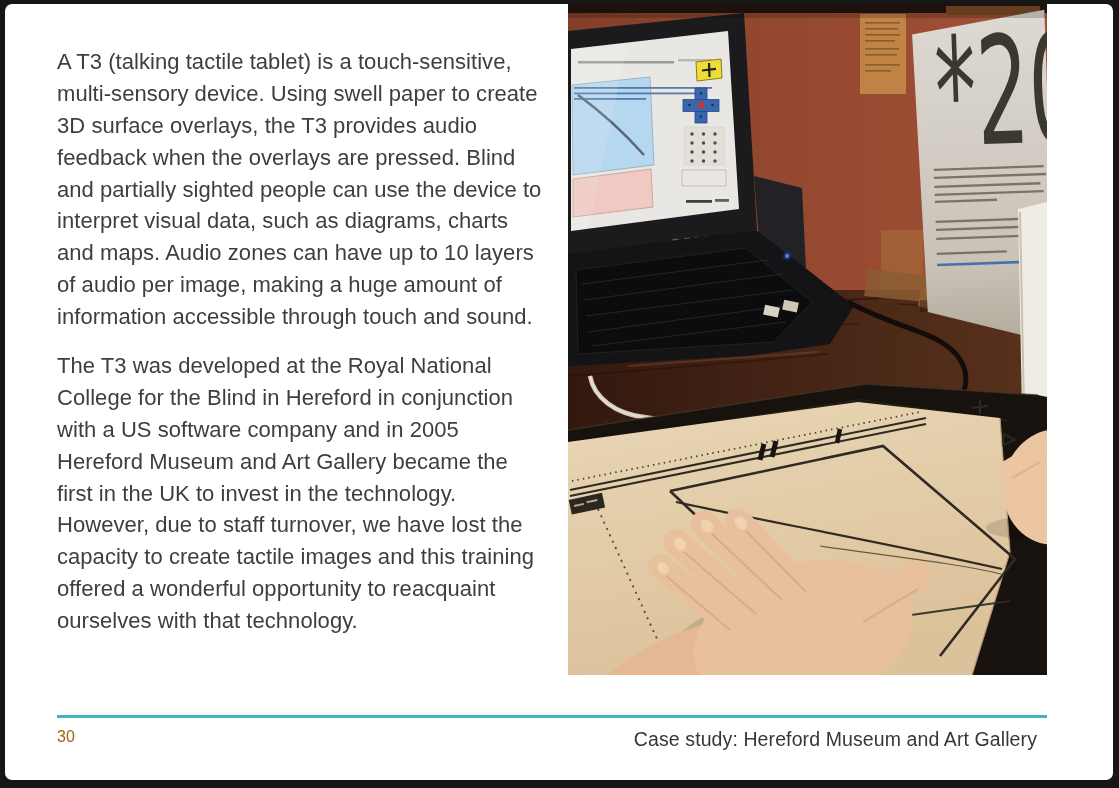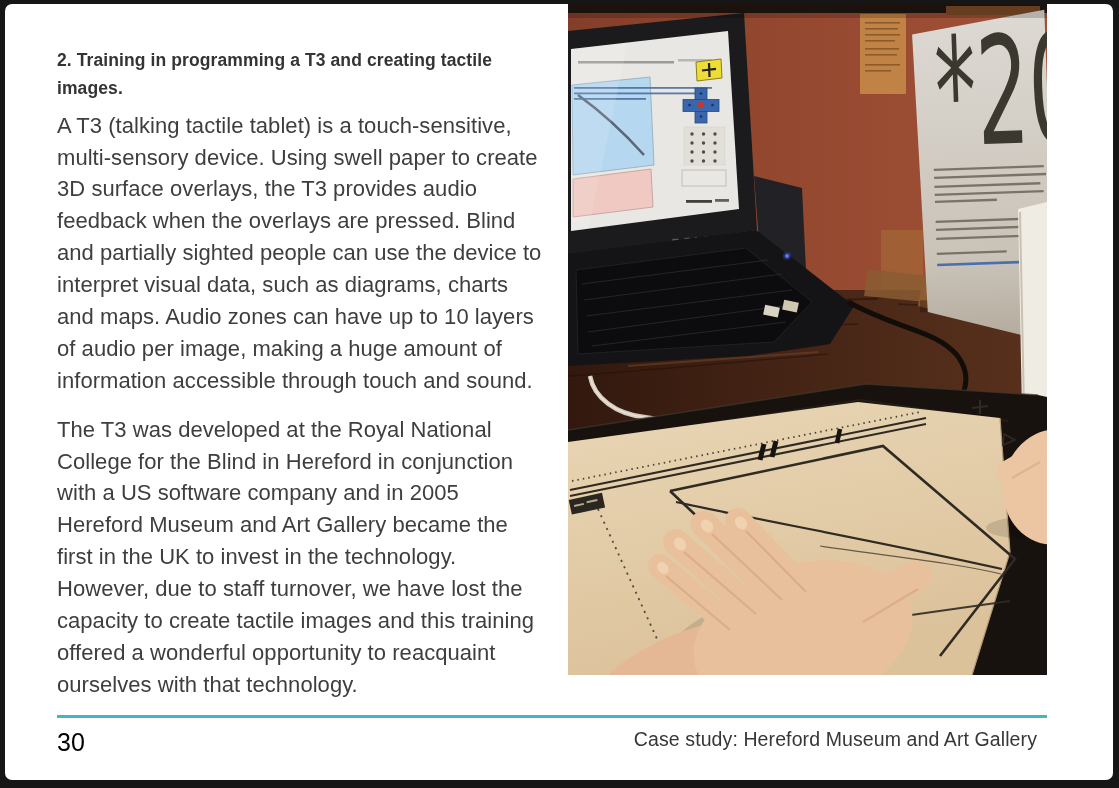--- a/index.html
+++ b/index.html
@@ -6,32 +6,31 @@
   .canvas{position:relative;width:1119px;height:788px;background:#161616;overflow:hidden;
           font-family:"Liberation Sans",sans-serif;}
   .page{position:absolute;left:5px;top:4px;width:1108px;height:776px;background:#ffffff;
         border-radius:7px;overflow:hidden;}
   .text-col{position:absolute;left:52px;top:42px;width:494px;color:#3c3c3c;}
   .heading{font-size:17.5px;font-weight:bold;line-height:1.62;color:#343434;margin:0 0 7px 0;letter-spacing:.1px;}
   .body-p{font-size:22px;line-height:1.45;margin:0 8px 17px 0;letter-spacing:.05px;color:#3e3e3e;}
   .photo{position:absolute;left:563px;top:0;width:479px;height:671px;overflow:hidden;background:#201812;}
   .photo svg{display:block;}
   .footer-rule{position:absolute;left:52px;top:711px;width:990px;height:3px;background:#46b4c2;}
-  .footer-num{position:absolute;left:52px;top:724px;font-size:25px;color:#000000;}
+  .footer-num{position:absolute;left:52px;top:724px;font-size:16px;color:#a16207;}
   .footer-caption{position:absolute;top:724px;left:42px;width:990px;text-align:right;
                   font-size:19.5px;color:#373737;letter-spacing:.1px;}
 </style>
 </head>
 <body>
 
 <div class="canvas">
   <div class="page">
 
     <div class="text-col">
-      <h2 class="heading">2. Training in programming a T3 and creating tactile images.</h2>
       <p class="body-p">A T3 (talking tactile tablet) is a touch-sensitive, multi-sensory device. Using swell paper to create 3D surface overlays, the T3 provides audio feedback when the overlays are pressed. Blind and partially sighted people can use the device to interpret visual data, such as diagrams, charts and maps. Audio zones can have up to 10 layers of audio per image, making a huge amount of information accessible through touch and sound.</p>
       <p class="body-p">The T3 was developed at the Royal National College for the Blind in Hereford in conjunction with a US software company and in 2005 Hereford Museum and Art Gallery became the first in the UK to invest in the technology. However, due to staff turnover, we have lost the capacity to create tactile images and this training offered a wonderful opportunity to reacquaint ourselves with that technology.</p>
     </div>
 
     <div class="photo">
       <svg width="479" height="671" viewBox="0 0 479 671" xmlns="http://www.w3.org/2000/svg">
         <defs>
           <linearGradient id="wallG" x1="0" y1="0" x2="1" y2="0">
             <stop offset="0" stop-color="#833e2a"></stop>
               <stop offset="0.45" stop-color="#94482f"></stop>

